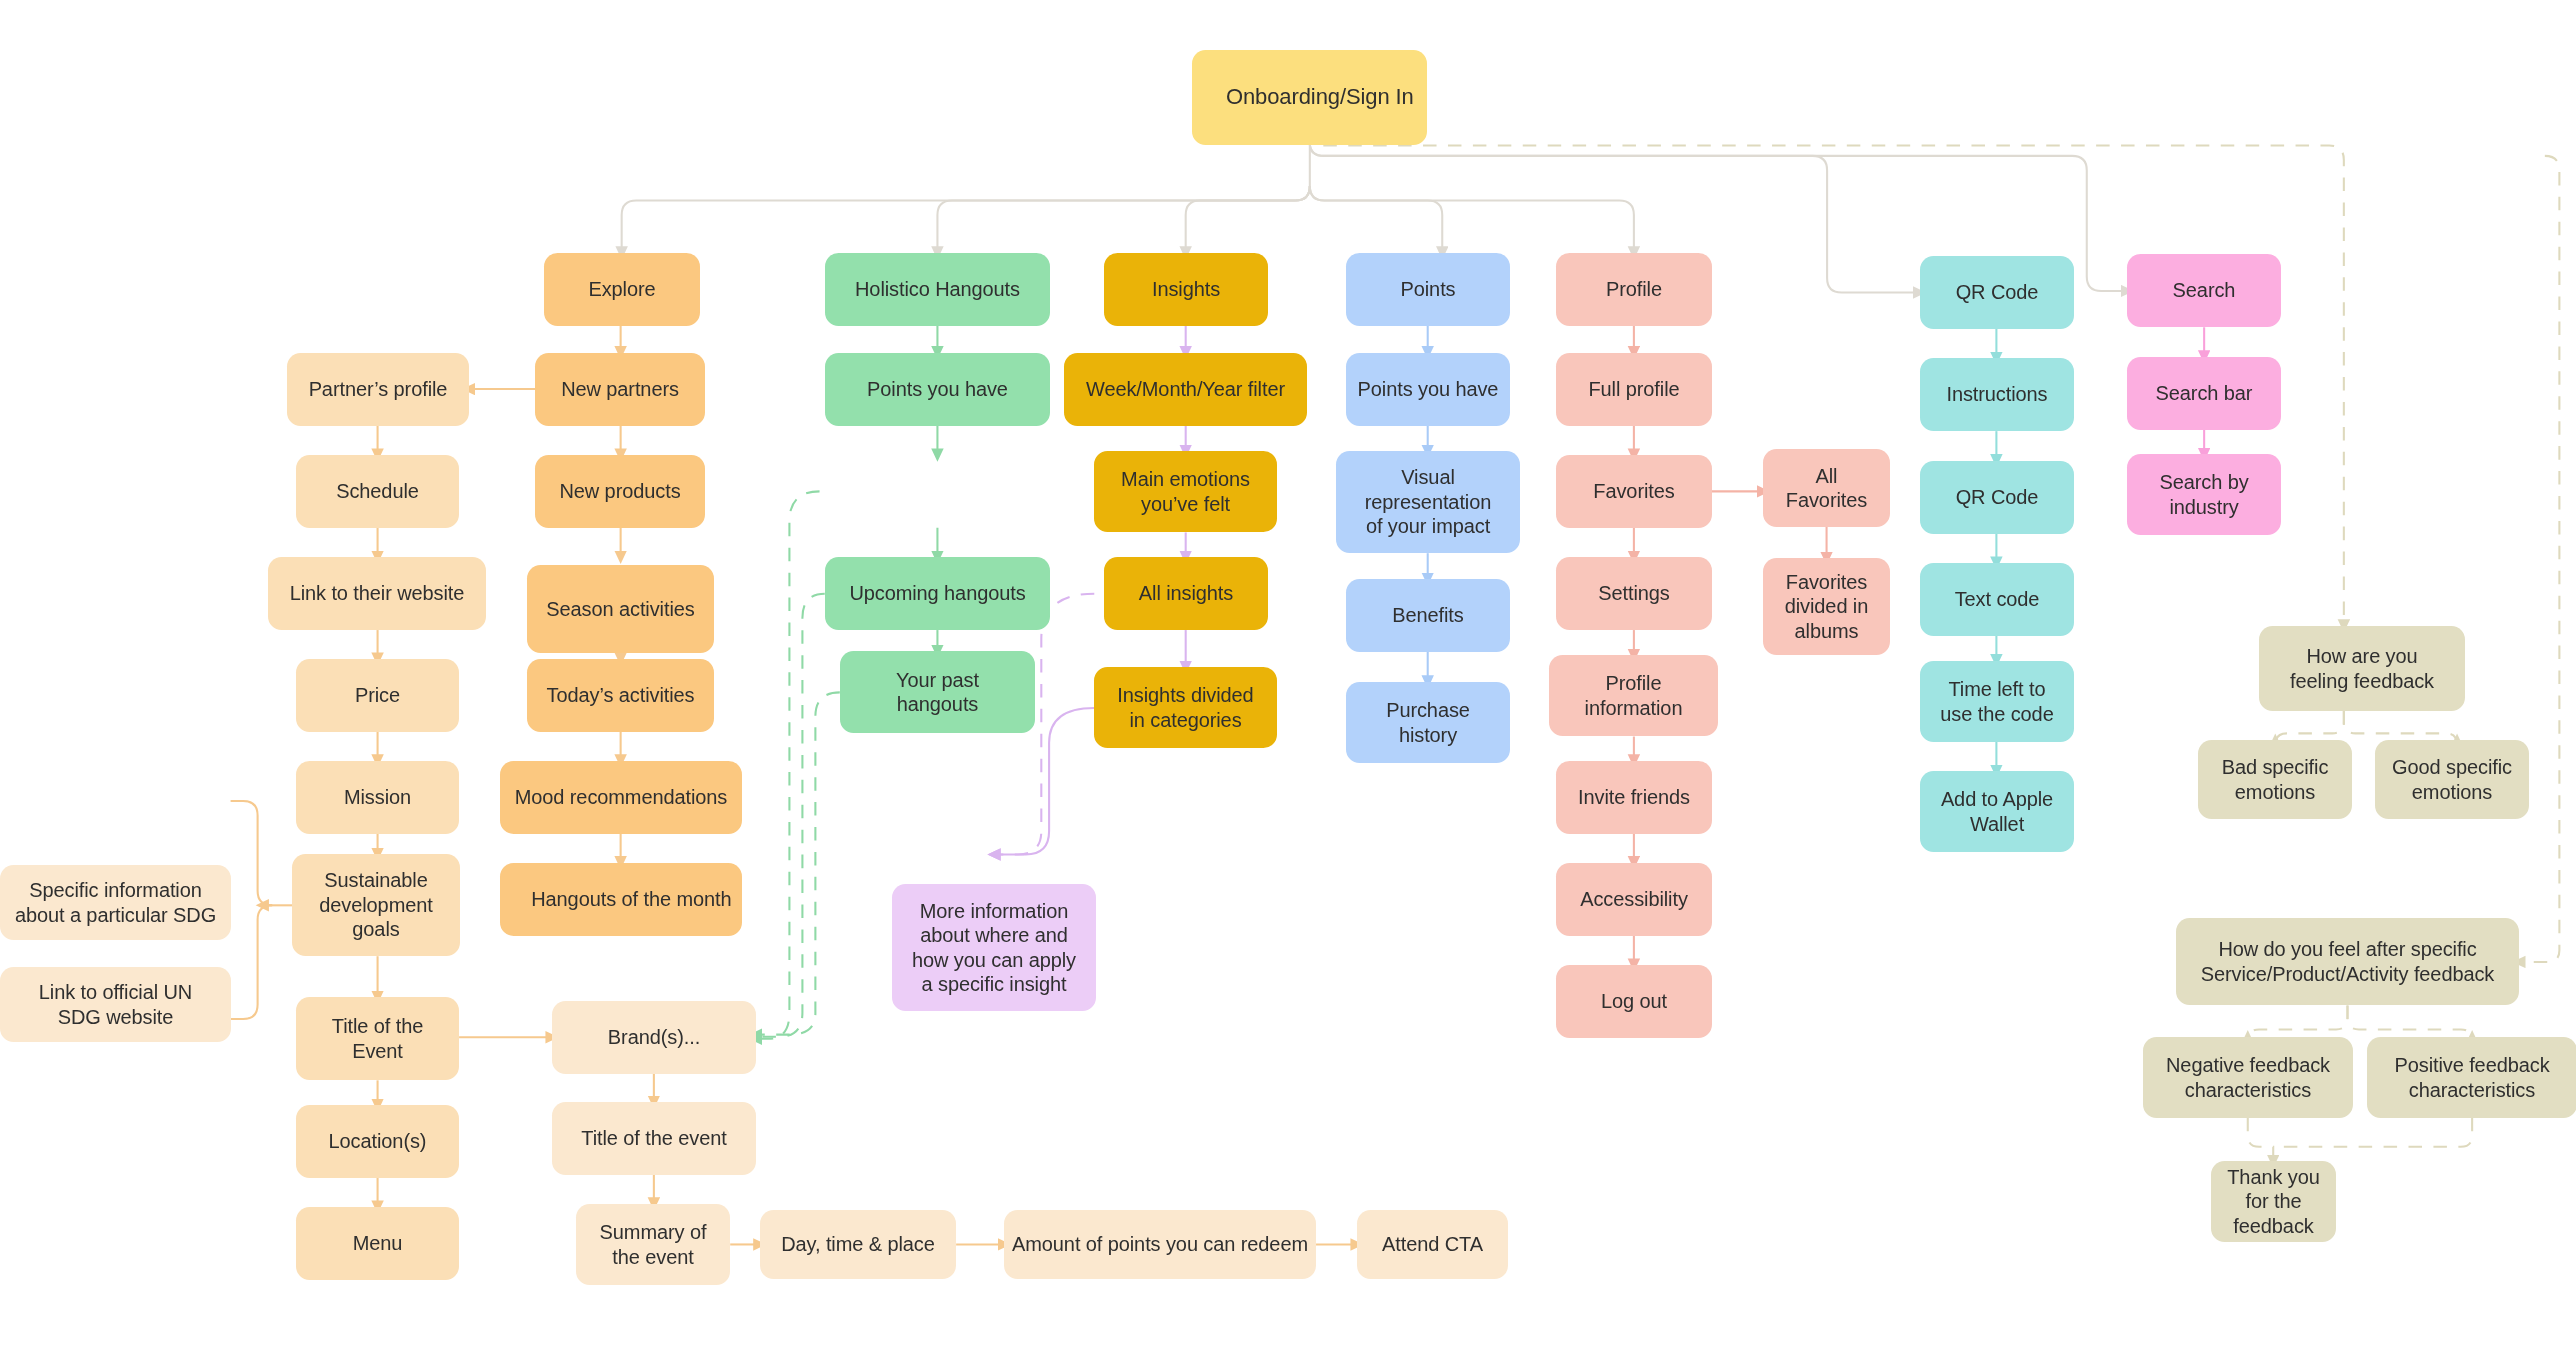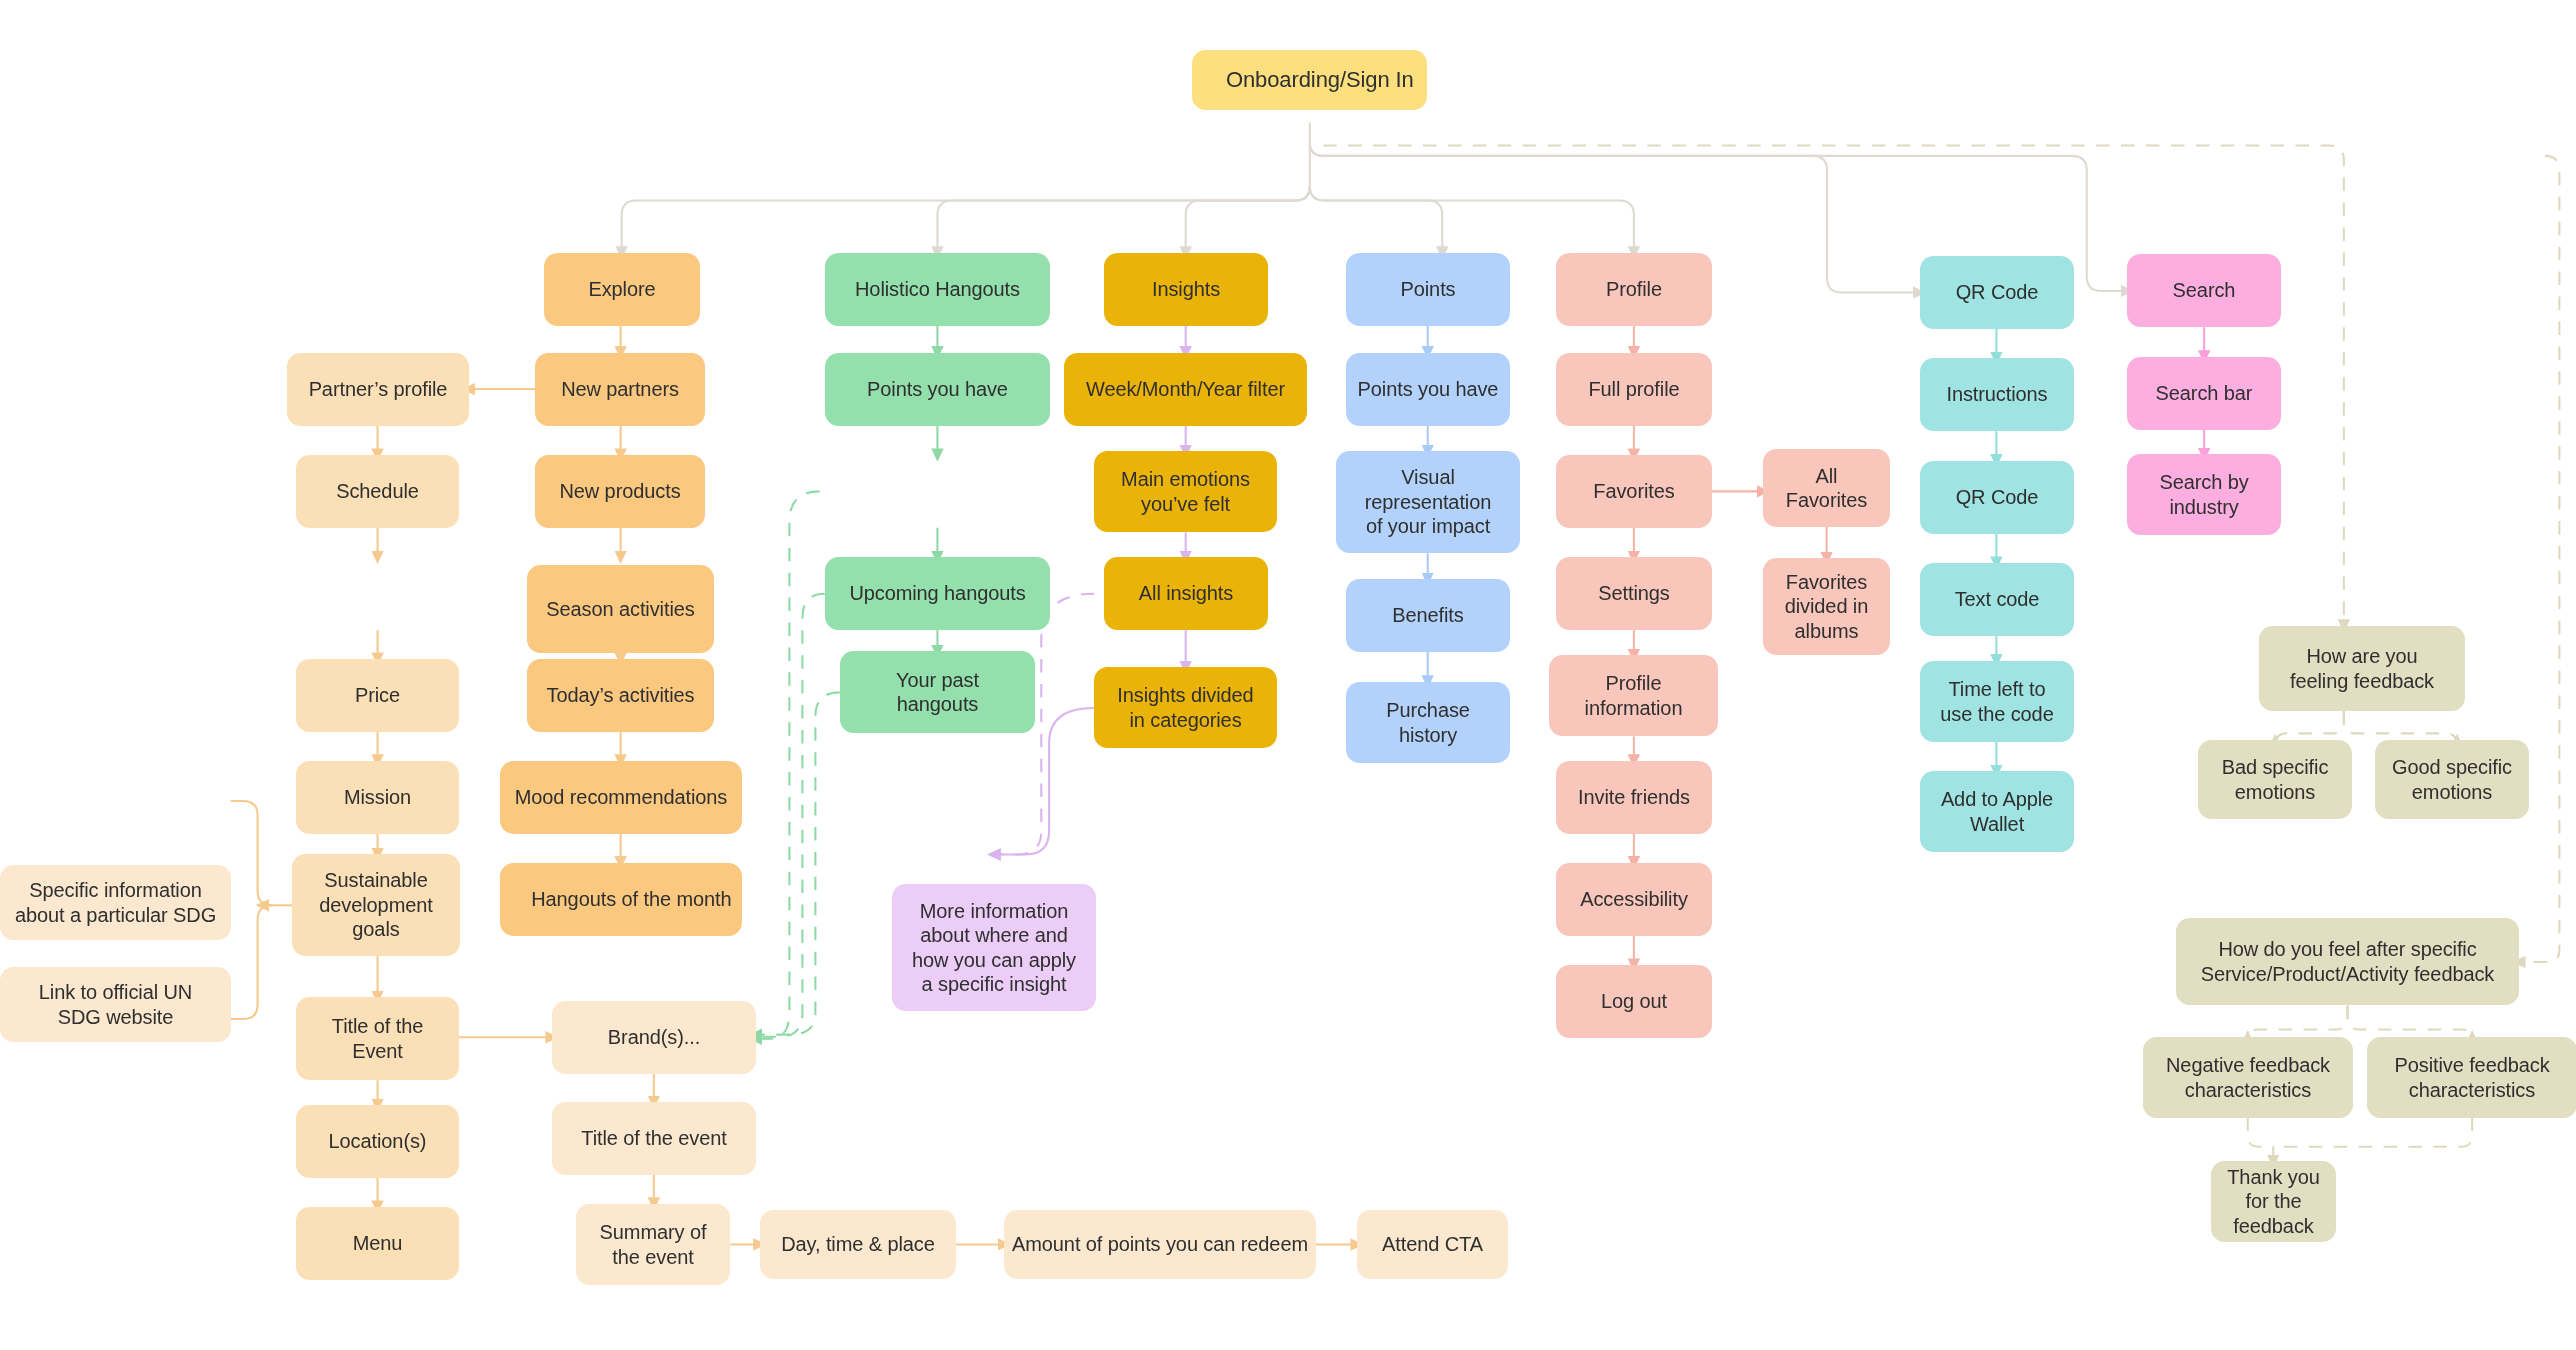--- a/index.html
+++ b/index.html
@@ -183,30 +183,31 @@
       <path class="ln cy" d="M3844,1027 L3844,1084" marker-end="url(#ar-c)"></path>
       <path class="ln cy" d="M3844,1224 L3844,1272" marker-end="url(#ar-c)"></path>
       <path class="ln cy" d="M3844,1428 L3844,1485" marker-end="url(#ar-c)"></path>
     </g>
 
     <g>
       <path class="ln pk" d="M4244,630 L4244,687" marker-end="url(#ar-k)"></path>
       <path class="ln pk" d="M4244,827 L4244,875" marker-end="url(#ar-k)"></path>
     </g>
   </svg>
-<div class="node c-root" style="left: 1192px; top: 50px; width: 235px; height: 60px; font-size: 22px; padding-left: 28px;">Onboarding/Sign In</div>
+<div class="node c-root" style="left: 1192px; top: 50px; width: 235px; height: 95px; font-size: 22px; padding-left: 28px;">Onboarding/Sign In</div>
     <div class="node c-orange" style="left: 544px; top: 253px; width: 156px; height: 73px;">Explore</div>
     <div class="node c-green" style="left: 825px; top: 253px; width: 225px; height: 73px;">Holistico Hangouts</div>
     <div class="node c-purple" style="left: 1104px; top: 253px; width: 164px; height: 73px;">Insights</div>
     <div class="node c-blue" style="left: 1346px; top: 253px; width: 164px; height: 73px;">Points</div>
     <div class="node c-salmon" style="left: 1556px; top: 253px; width: 156px; height: 73px;">Profile</div>
     <div class="node c-cyan" style="left: 1920px; top: 256px; width: 154px; height: 73px;">QR Code</div>
     <div class="node c-pink" style="left: 2127px; top: 254px; width: 154px; height: 73px;">Search</div>
     <div class="node c-orange-l" style="left: 287px; top: 353px; width: 182px; height: 73px;">Partner’s profile</div>
     <div class="node c-orange-l" style="left: 296px; top: 455px; width: 163px; height: 73px;">Schedule</div>
+    <div class="node c-orange-l" style="left: 268px; top: 557px; width: 218px; height: 73px;">Link to their website</div>
     <div class="node c-orange-l" style="left: 296px; top: 659px; width: 163px; height: 73px;">Price</div>
     <div class="node c-orange-l" style="left: 296px; top: 761px; width: 163px; height: 73px;">Mission</div>
     <div class="node c-orange-l" style="left: 292px; top: 854px; width: 168px; height: 102px;">Sustainable
 development
 goals</div>
     <div class="node c-orange-l" style="left: 296px; top: 997px; width: 163px; height: 83px;">Title of the
 Event</div>
     <div class="node c-orange-l" style="left: 296px; top: 1105px; width: 163px; height: 73px;">Location(s)</div>
     <div class="node c-orange-l" style="left: 296px; top: 1207px; width: 163px; height: 73px;">Menu</div>
     <div class="node c-orange" style="left: 535px; top: 353px; width: 170px; height: 73px;">New partners</div>

